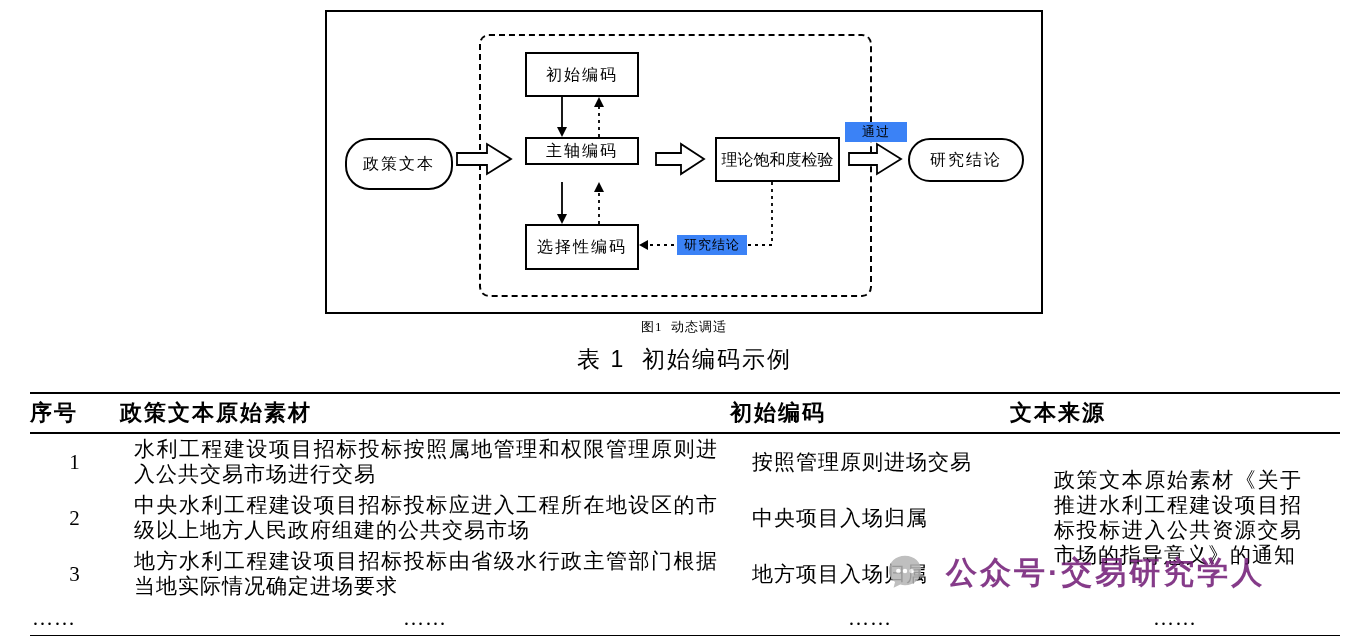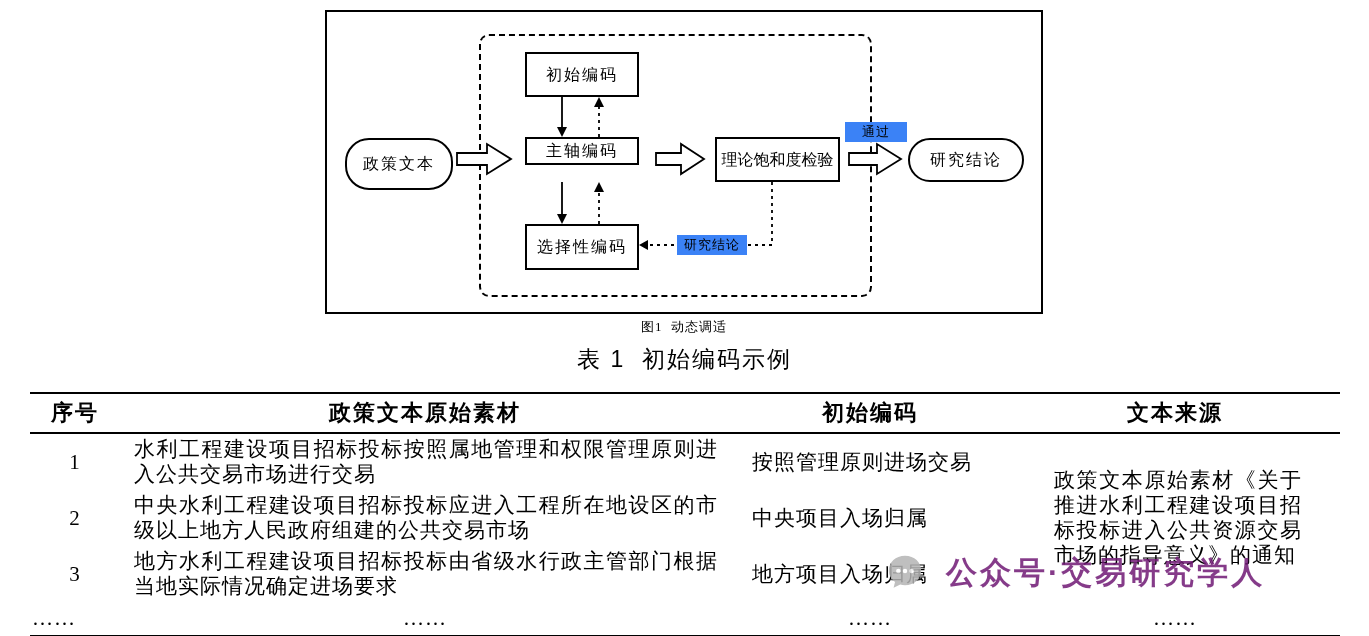--- a/index.html
+++ b/index.html
@@ -51,21 +51,21 @@
   }
 
   
   table.data-table {
     position:absolute; left:30px; top:392px; width:1310px;
     border-collapse:collapse; table-layout:fixed;
     border-top:2px solid #000; border-bottom:3px solid #000;
     font-size:21px; letter-spacing:1px;
   }
   table.data-table thead tr { border-bottom:2px solid #000; height:38px; }
-  table.data-table th { font-weight:bold; font-size:22px; text-align:center; padding:4px 0; letter-spacing:2px; }
+  table.data-table th { font-weight:bold; font-size:22px; text-align:left; padding:4px 0; letter-spacing:2px; }
   table.data-table td { vertical-align:middle; line-height:25px; }
   tr.body-row { height:50px; }
   td.c-no  { text-align:center; }
   td.c-mat { text-align:justify; padding:3px 12px 3px 14px; }
   td.c-code{ text-align:left; padding-left:22px;margin-top:11px; }
   td.c-src { text-align:justify; padding:0 38px 0 44px; }
   tr.row-ellipsis { height:34px; }
   tr.row-ellipsis td { text-align:center; }
   tr.row-ellipsis td:first-child { text-align:left; padding-left:2px; }
 

